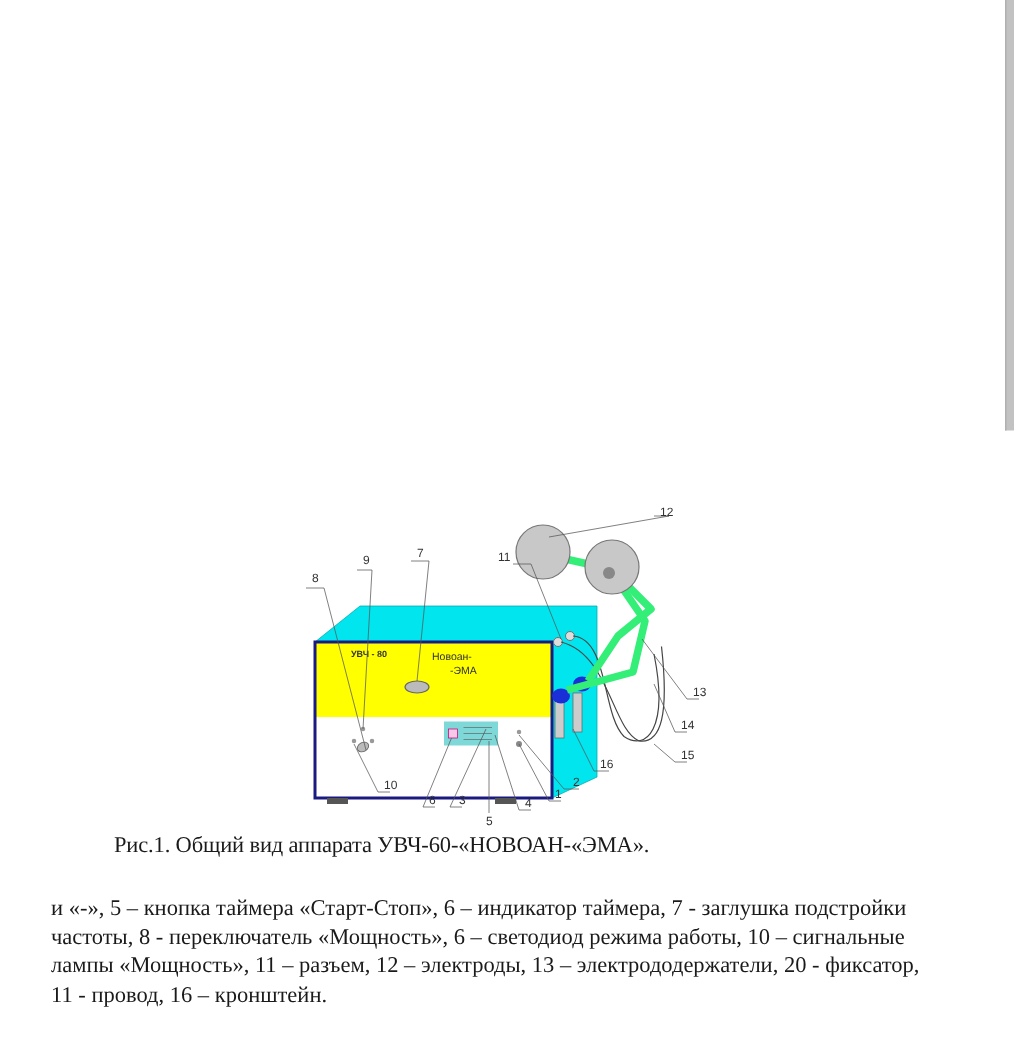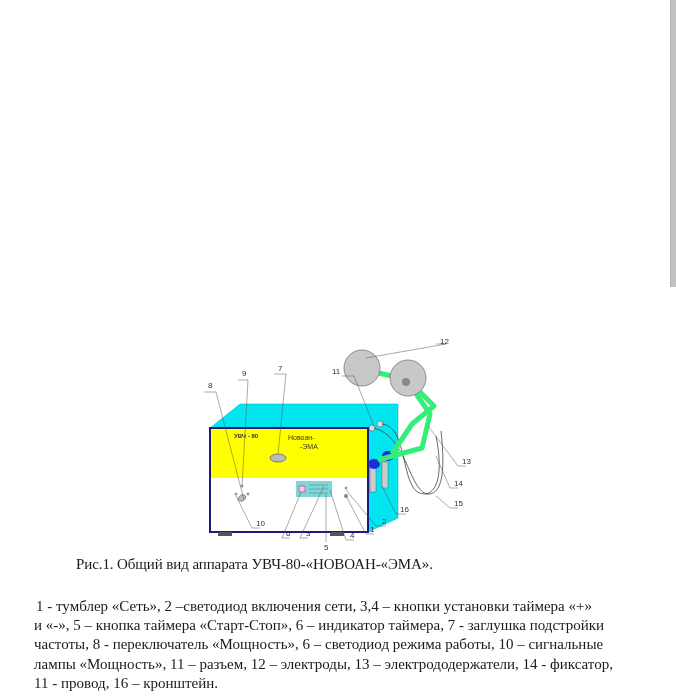--- a/index.html
+++ b/index.html
@@ -104,21 +104,20 @@
       <text x="174" y="196">1</text>
       <text x="154" y="202">4</text>
       <text x="128" y="214">5</text>
       <text x="110" y="200">3</text>
       <text x="90" y="200">6</text>
       <text x="60" y="190">10</text>
     </g>
   </svg>
 </div>
 
-<div class="caption">Рис.1.  Общий вид аппарата  УВЧ-80-«НОВОАН-«ЭМА».</div>
+<div class="caption">Рис.1.  Общий вид аппарата  УВЧ-60-«НОВОАН-«ЭМА».</div>
 
 <div class="legend">
-  <span class="legend-line" style="padding-left:2px;">1 -  тумблер «Сеть»,  2 –светодиод включения сети, 3,4 – кнопки установки таймера «+»</span>
   <span class="legend-line">и «-», 5 – кнопка таймера «Старт-Стоп», 6 – индикатор таймера, 7 - заглушка подстройки</span>
   <span class="legend-line">частоты, 8 - переключатель «Мощность», 6 – светодиод режима работы, 10 – сигнальные</span>
-  <span class="legend-line">лампы «Мощность», 11 – разъем, 12 – электроды, 13 – электрододержатели, 14 - фиксатор,</span>
+  <span class="legend-line">лампы «Мощность», 11 – разъем, 12 – электроды, 13 – электрододержатели, 20 - фиксатор,</span>
   <span class="legend-line">11 - провод, 16 – кронштейн.</span>
 </div>
 
 </body></html>

